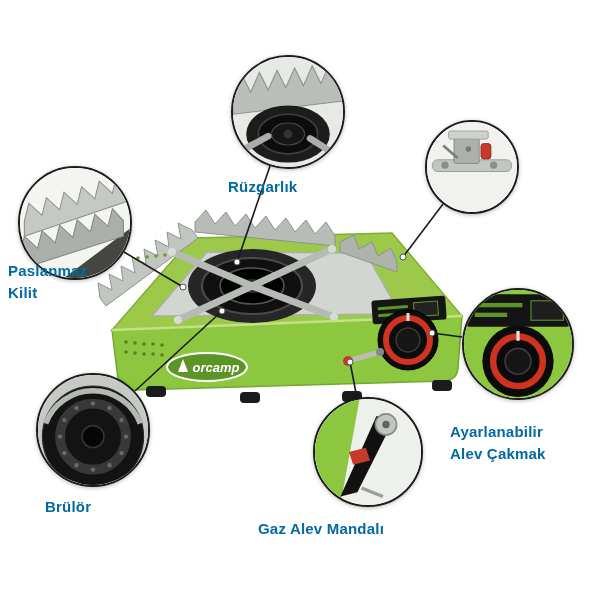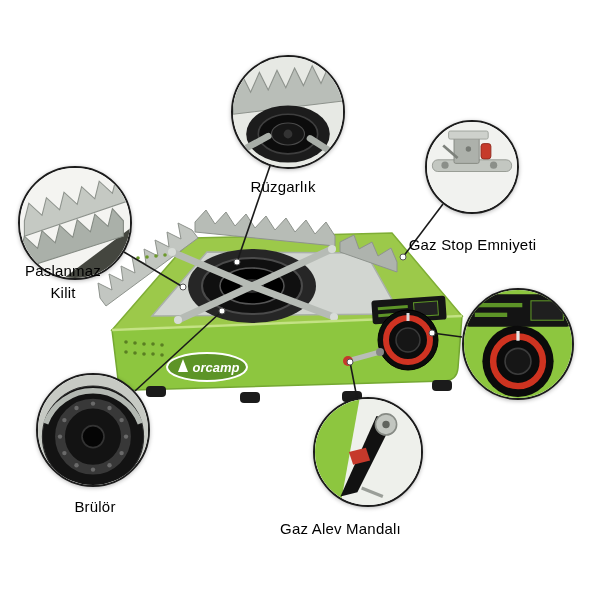--- a/index.html
+++ b/index.html
@@ -2,22 +2,22 @@
 <html><head>
 <meta charset="utf-8">
 <style>
   html,body{margin:0;padding:0;background:#ffffff}
   .canvas{position:relative;width:600px;height:600px;background:#ffffff;overflow:hidden;
           font-family:"Liberation Sans",sans-serif}
   .layer{position:absolute;left:0;top:0}
   .callout-circle{position:absolute;border-radius:50%;border:2.5px solid #1c1c1c;overflow:hidden;
                   background:#fff;box-sizing:border-box;box-shadow:0 1px 4px rgba(0,0,0,.28)}
   .callout-circle svg{display:block;width:100%;height:100%}
-  .callout-label{position:absolute;font-weight:normal;font-size:15px;line-height:1.45;color:#000000;
-                 text-align:center;white-space:pre-line;letter-spacing:.2px}
+  .callout-label{position:absolute;font-weight:bold;font-size:15px;line-height:1.45;color:#0369a1;
+                 white-space:pre-line;letter-spacing:.2px}
   #cc-windshield{left:231px;top:55px;width:114px;height:114px}
   #cc-gasstop{left:425px;top:120px;width:94px;height:94px}
   #cc-grate{left:18px;top:166px;width:114px;height:114px}
   #cc-burner{left:36px;top:373px;width:114px;height:114px}
   #cc-igniter{left:462px;top:288px;width:112px;height:112px}
   #cc-latch{left:313px;top:397px;width:110px;height:110px}
   #lb-windshield{left:228px;top:176px;width:110px}
   #lb-gasstop{left:385px;top:234px;width:175px}
   #lb-grate{left:8px;top:260px;width:110px}
   #lb-burner{left:45px;top:496px;width:100px}
@@ -162,21 +162,20 @@
       <rect x="6" y="42" width="88" height="13" rx="6" fill="#c3c7c1" stroke="#92968f" stroke-width="1"></rect>
       <rect x="30" y="16" width="28" height="30" rx="2" fill="#adb1ab" stroke="#82867f" stroke-width="1"></rect>
       <rect x="24" y="10" width="44" height="9" rx="2" fill="#ced1cc" stroke="#9a9e97" stroke-width="1"></rect>
       <rect x="60" y="24" width="11" height="17" rx="3" fill="#c63a2b" stroke="#8f2a1f" stroke-width="1"></rect>
       <line x1="18" y1="26" x2="34" y2="40" stroke="#7d817b" stroke-width="3"></line>
       <circle cx="20" cy="48" r="4" fill="#8b8f89"></circle>
       <circle cx="74" cy="48" r="4" fill="#8b8f89"></circle>
       <circle cx="46" cy="30" r="3" fill="#777b75"></circle>
     </svg>
   </div>
-  <div class="callout-label" id="lb-gasstop">Gaz Stop Emniyeti</div>
 
   <div class="callout-circle" id="cc-grate">
     <svg viewBox="0 0 100 100">
       <rect width="100" height="100" fill="#f4f4f1"></rect>
       <path d="M100,55 L100,100 L40,100 Z" fill="#44463f"></path>
       <path d="M4,48 L8,32 L20,43 L24,27 L36,38 L40,22 L52,33 L56,17 L68,28 L72,12 L84,23 L88,7 L98,17 L98,30 L4,62 Z" fill="#c5c9c3" stroke="#8d928c" stroke-width="1"></path>
       <path d="M0,78 L4,62 L16,73 L20,57 L32,68 L36,52 L48,63 L52,47 L64,58 L68,42 L80,53 L84,37 L94,48 L94,62 L0,92 Z" fill="#aab0a9" stroke="#848a83" stroke-width="1"></path>
     </svg>
   </div>
   <div class="callout-label" id="lb-grate">Paslanmaz
@@ -213,20 +212,22 @@
       <rect x="2" y="4" width="96" height="30" rx="3" fill="#141414"></rect>
       <rect x="10" y="12" width="44" height="4" fill="#5d9427"></rect>
       <rect x="10" y="21" width="30" height="4" fill="#5d9427"></rect>
       <rect x="62" y="10" width="30" height="18" fill="#1f1f1f" stroke="#5d9427" stroke-width="1"></rect>
       <circle cx="50" cy="66" r="33" fill="#0b0b0b"></circle>
       <circle cx="50" cy="66" r="23" fill="none" stroke="#ce3320" stroke-width="6"></circle>
       <circle cx="50" cy="66" r="12" fill="#161616" stroke="#3c3c3c" stroke-width="1.5"></circle>
       <line x1="50" y1="38" x2="50" y2="47" stroke="#e8e8e8" stroke-width="3"></line>
     </svg>
   </div>
+  <div class="callout-label" id="lb-igniter">Ayarlanabilir
+Alev Çakmak</div>
 
   <div class="callout-circle" id="cc-latch">
     <svg viewBox="0 0 100 100">
       <rect width="100" height="100" fill="#eef0eb"></rect>
       <path d="M0,0 L42,0 L24,100 L0,100 Z" fill="#8dc63f"></path>
       <polygon points="24,92 40,88 74,20 58,16" fill="#111111"></polygon>
       <circle cx="67" cy="24" r="10" fill="#c2c6c0" stroke="#878b85" stroke-width="1.5"></circle>
       <circle cx="67" cy="24" r="3.5" fill="#60645e"></circle>
       <polygon points="36,62 52,58 48,46 32,50" fill="#c6392b"></polygon>
       <line x1="44" y1="84" x2="64" y2="92" stroke="#9a9e98" stroke-width="3"></line>

